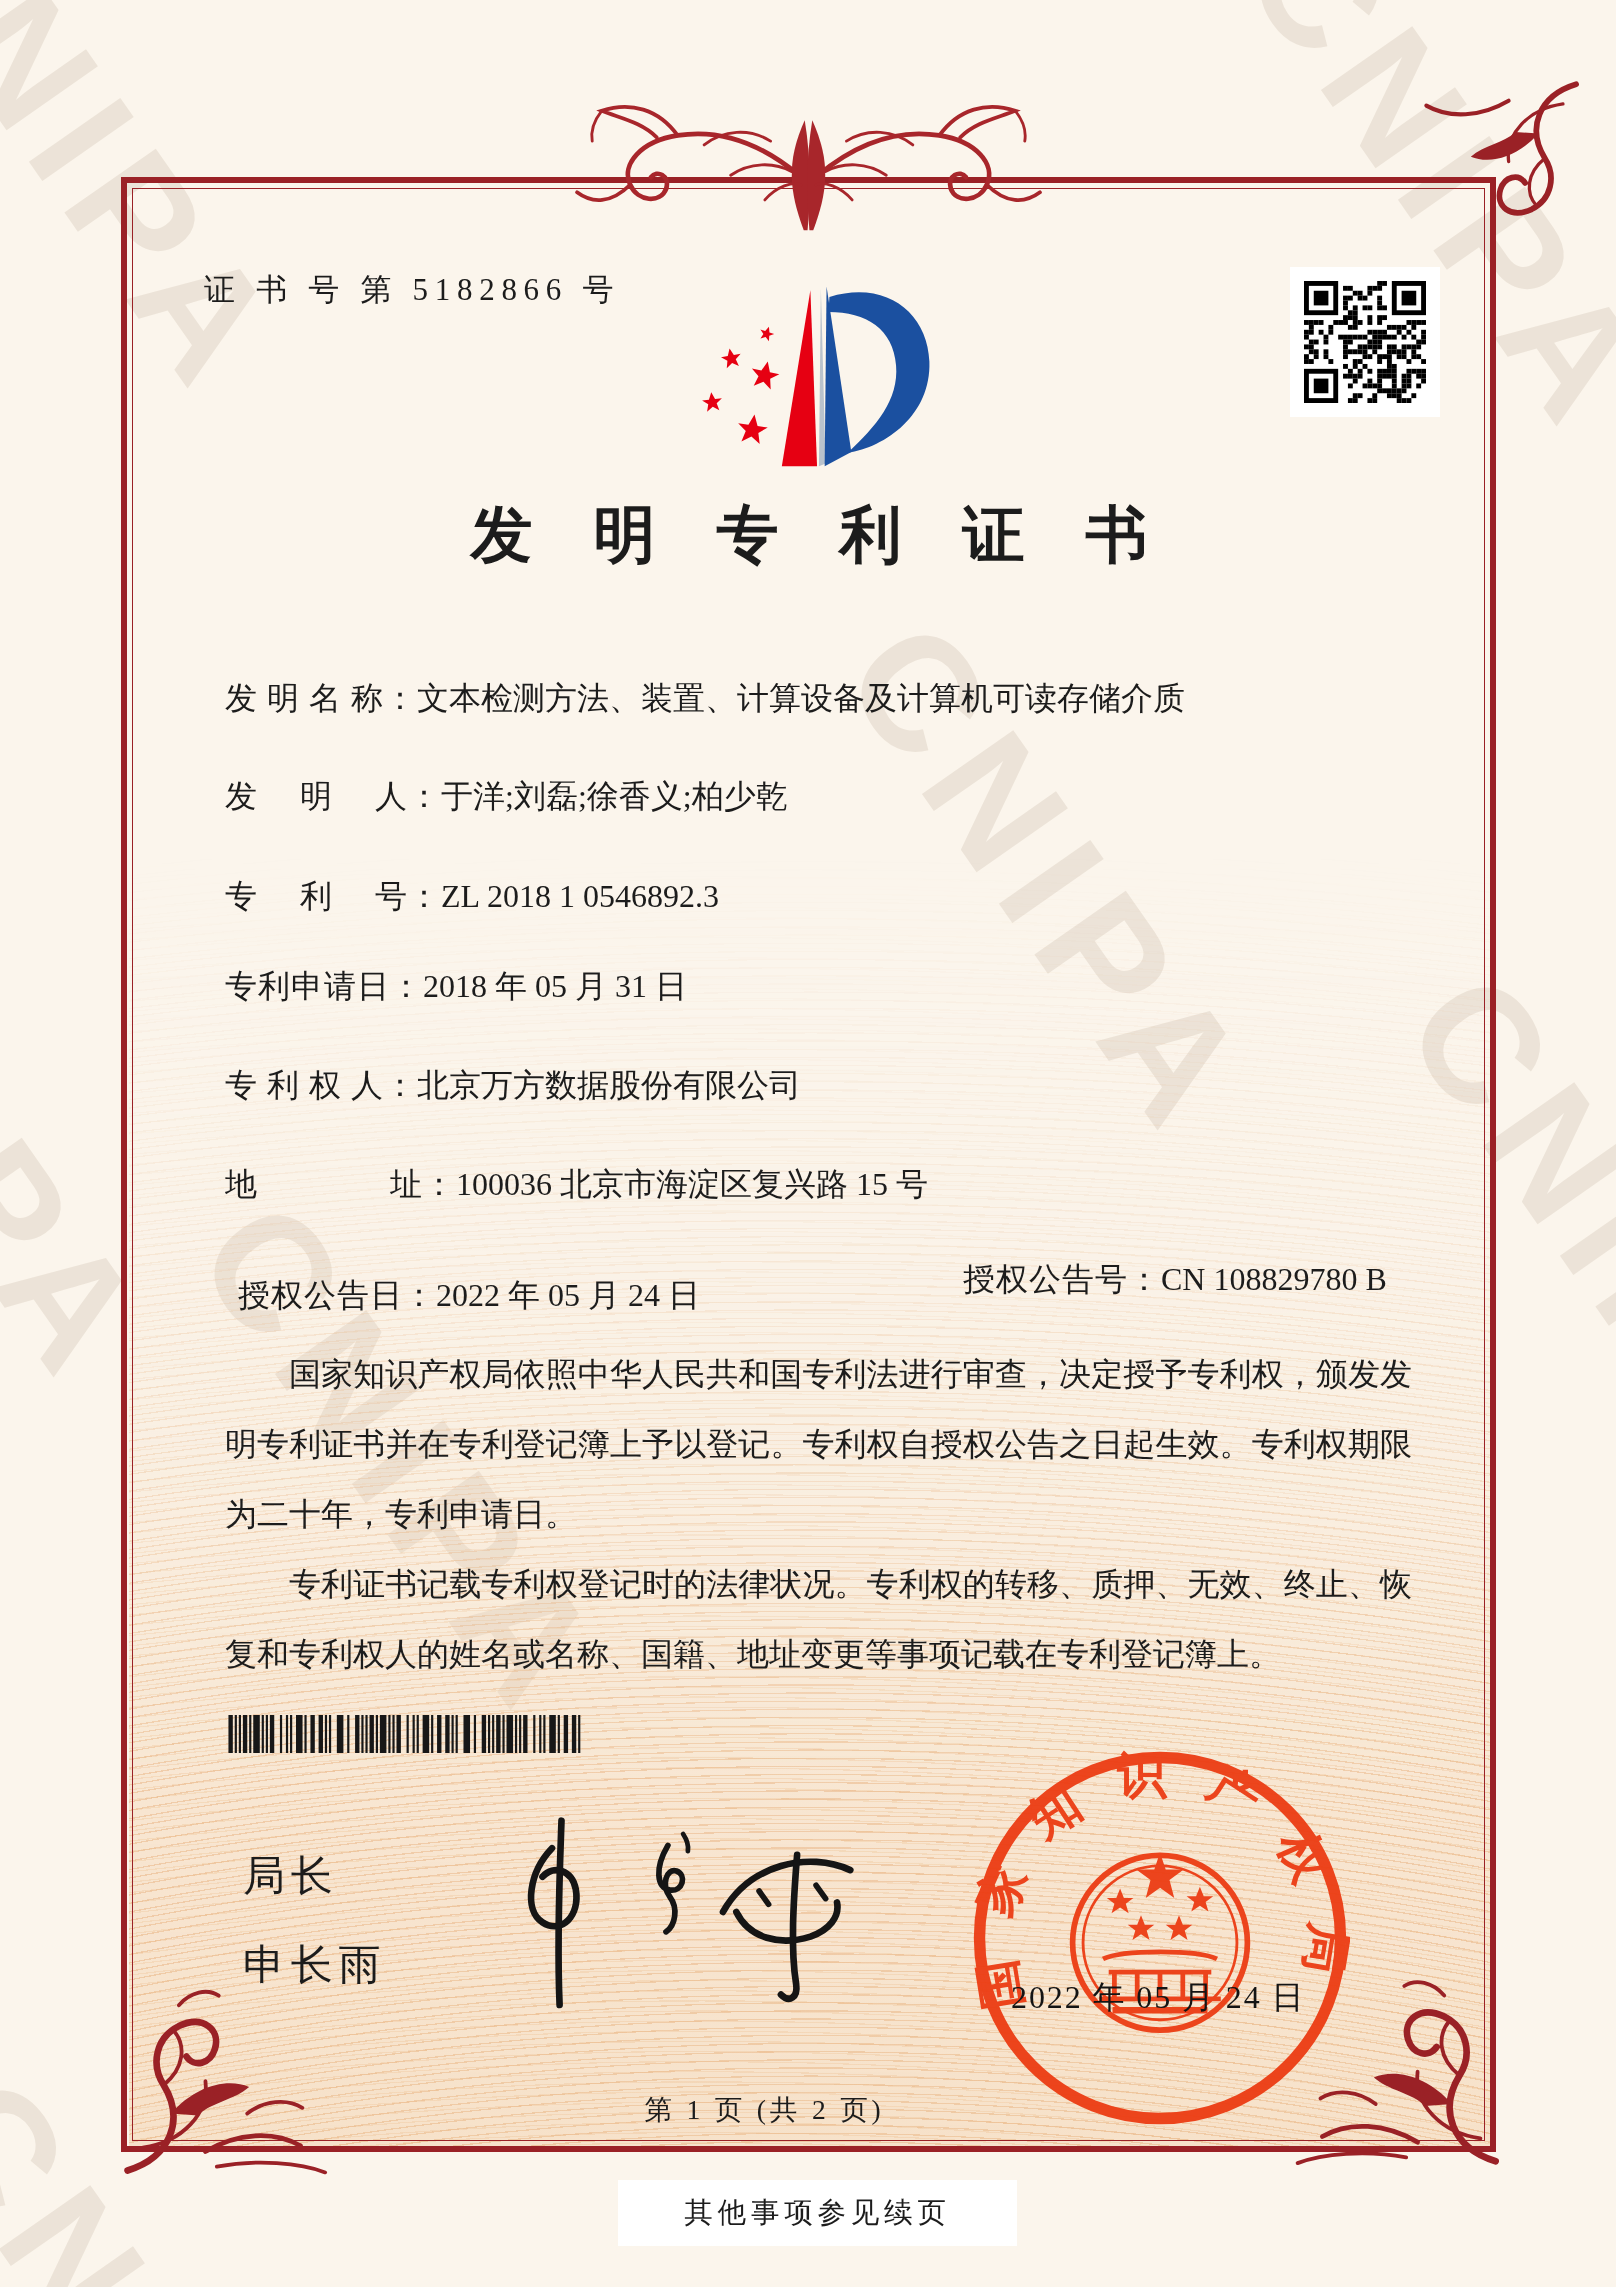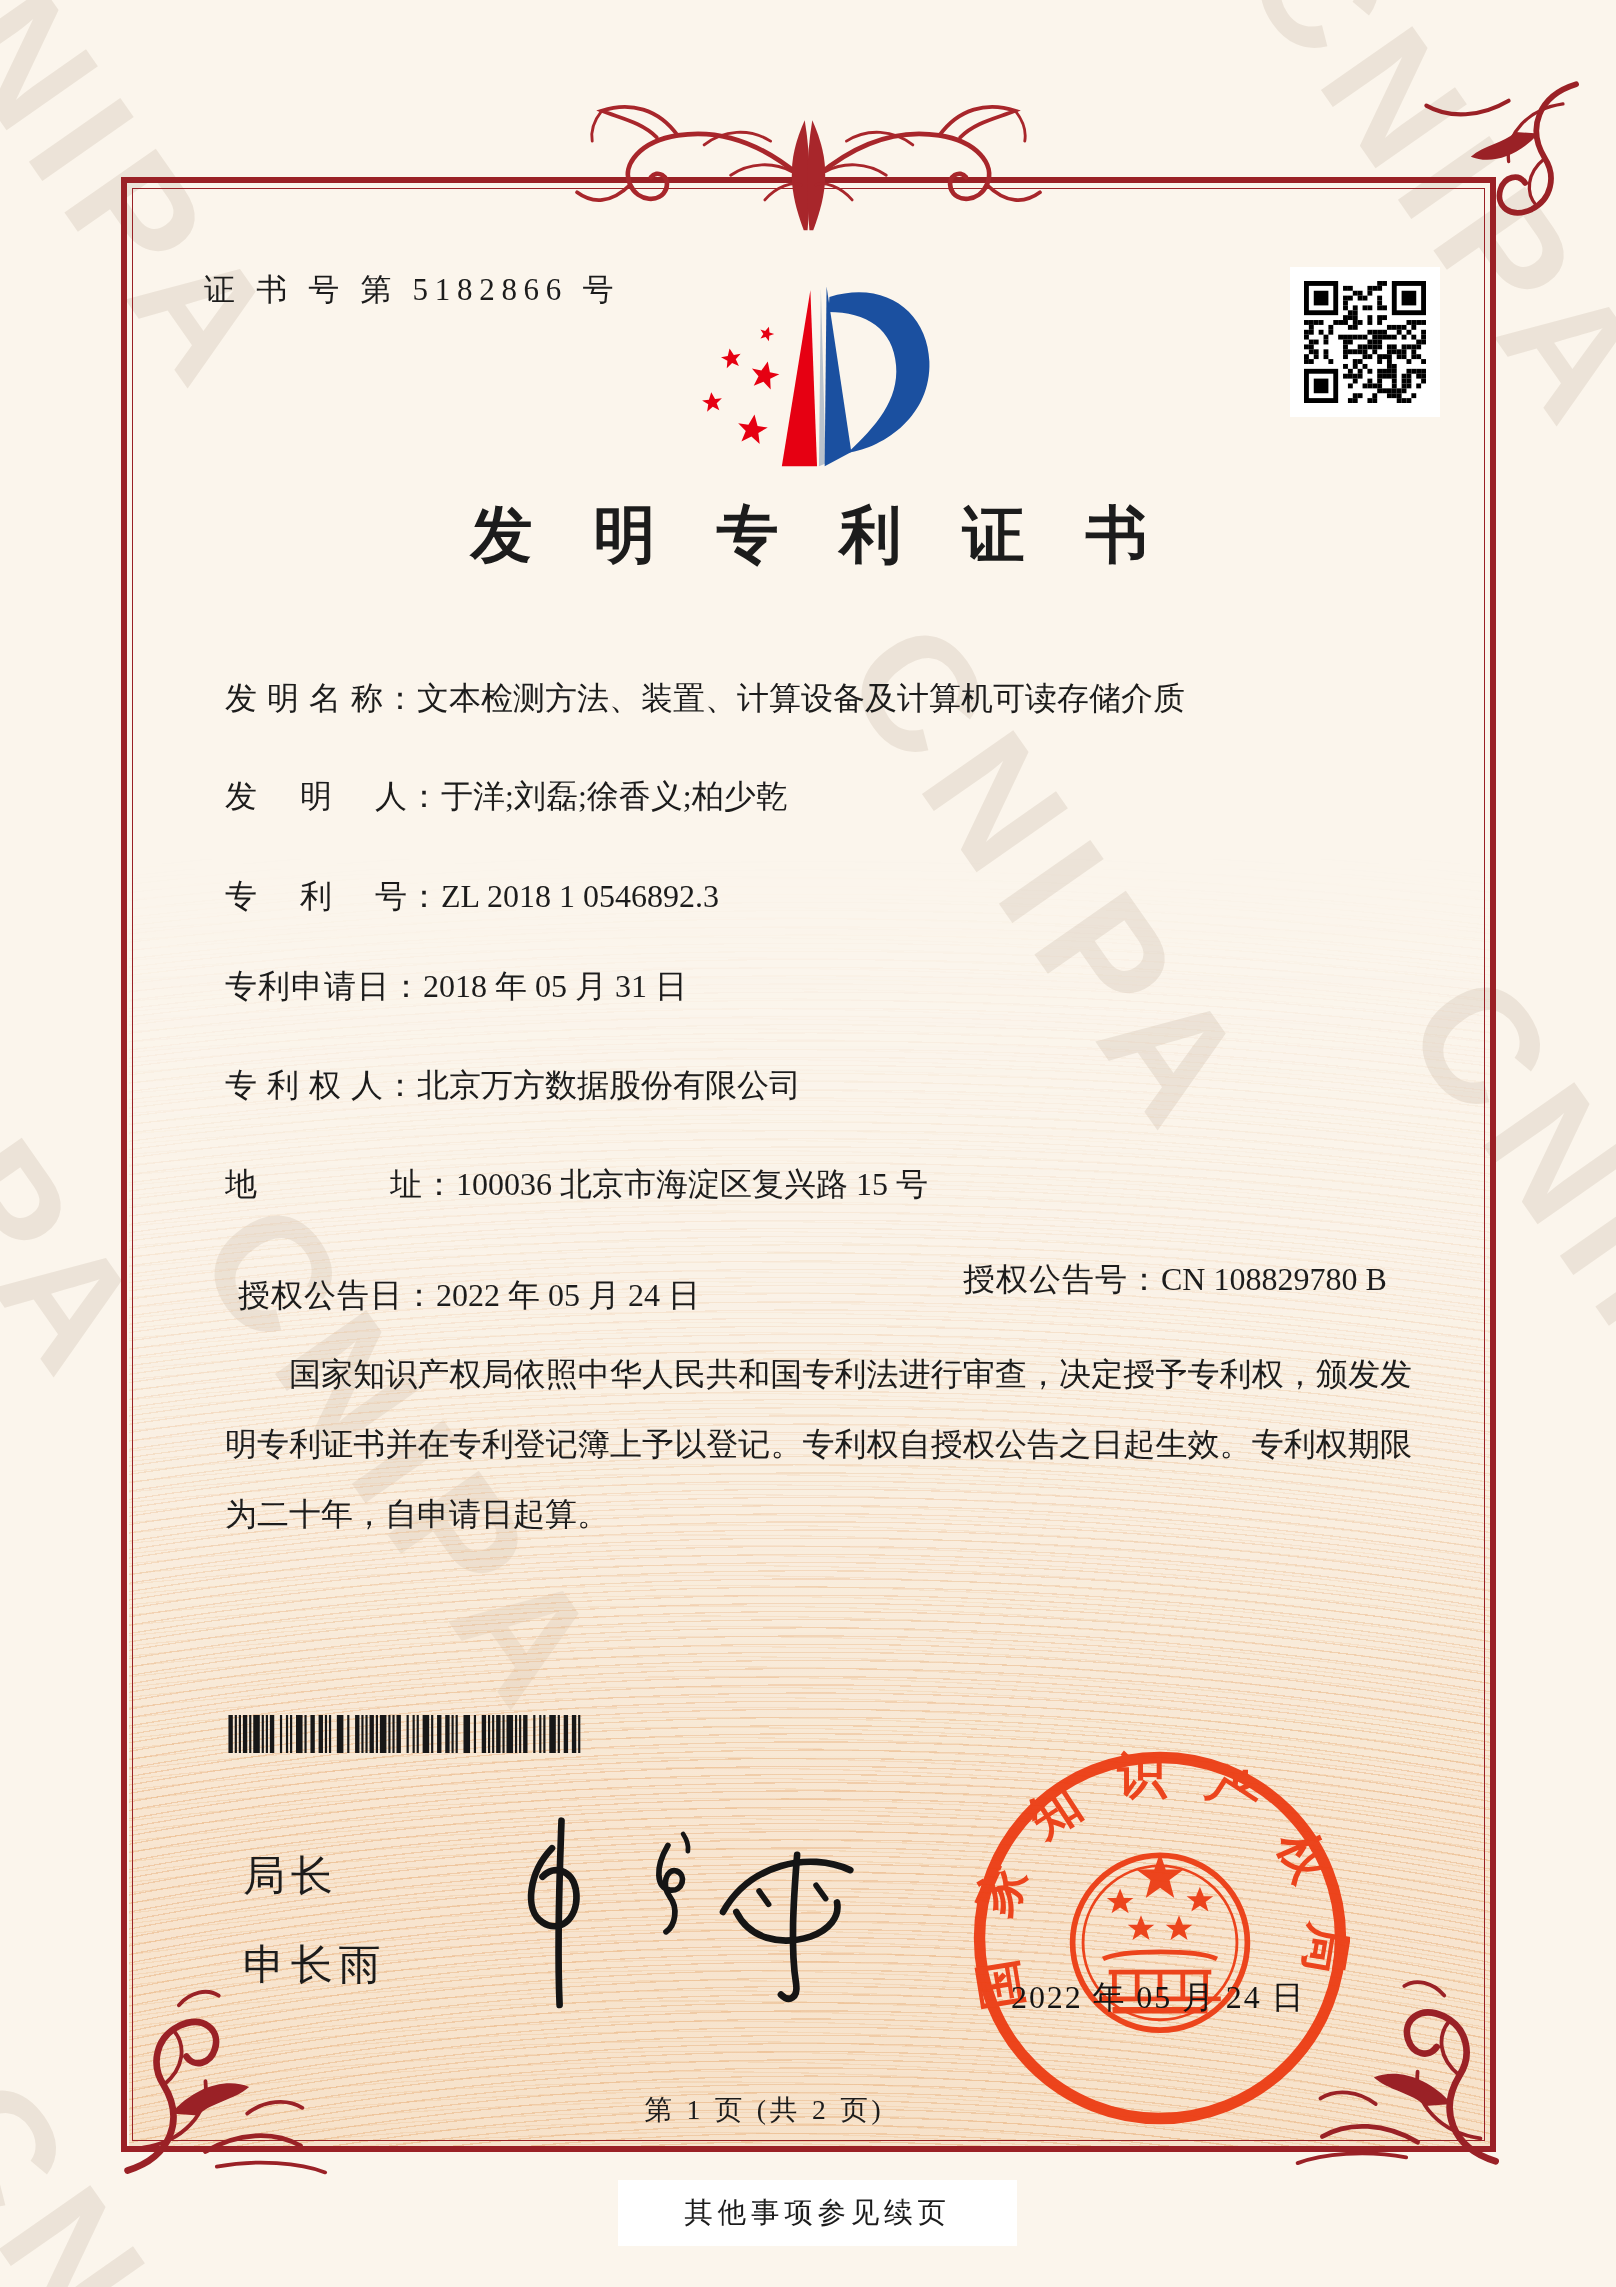--- a/index.html
+++ b/index.html
@@ -379,21 +379,22 @@
 <div class="row" style="top:677px;"><span class="lab">发 明 名 称：</span><span>文本检测方法、装置、计算设备及计算机可读存储介质</span></div>
 <div class="row" style="top:775px;"><span class="lab">发　 明　 人：</span><span>于洋;刘磊;徐香义;柏少乾</span></div>
 <div class="row" style="top:875px;"><span class="lab">专　 利　 号：</span><span>ZL 2018 1 0546892.3</span></div>
 <div class="row" style="top:965px;"><span class="lab">专利申请日：</span><span>2018 年 05 月 31 日</span></div>
 <div class="row" style="top:1064px;"><span class="lab">专 利 权 人：</span><span>北京万方数据股份有限公司</span></div>
 <div class="row" style="top:1163px;"><span class="lab">地　　　　址：</span><span>100036 北京市海淀区复兴路 15 号</span></div>
 <div class="row" style="top:1274px;margin-left:13px;"><span class="lab">授权公告日：</span><span>2022 年 05 月 24 日</span></div>
 <div class="row" style="top:1258px;left:963px;"><span class="lab">授权公告号：</span><span>CN 108829780 B</span></div>
 
 <div class="paras">
-  <p>国家知识产权局依照中华人民共和国专利法进行审查，决定授予专利权，颁发发明专利证书并在专利登记簿上予以登记。专利权自授权公告之日起生效。专利权期限为二十年，自申请日起算。</p>
+  <p>国家知识产权局依照中华人民共和国专利法进行审查，决定授予专利权，颁发发明专利证书并在专利登记簿上予以登记。专利权自授权公告之日起生效。专利权期限为二十年，专利申请日。</p>
+  <p>专利证书记载专利权登记时的法律状况。专利权的转移、质押、无效、终止、恢复和专利权人的姓名或名称、国籍、地址变更等事项记载在专利登记簿上。</p>
 </div>
 
 <svg class="abs" id="barcode" style="left:228px;top:1715px;z-index:5;" width="360" height="38" viewBox="0 0 378 40">
     <rect x="0.0" y="0" width="4.6" height="40" fill="#171717"></rect>
     <rect x="6.6" y="0" width="2.3" height="40" fill="#171717"></rect>
     <rect x="10.9" y="0" width="2.3" height="40" fill="#171717"></rect>
     <rect x="15.2" y="0" width="4.6" height="40" fill="#171717"></rect>
     <rect x="21.8" y="0" width="2.3" height="40" fill="#171717"></rect>
     <rect x="26.1" y="0" width="6.9" height="40" fill="#171717"></rect>
     <rect x="35.0" y="0" width="2.3" height="40" fill="#171717"></rect>

